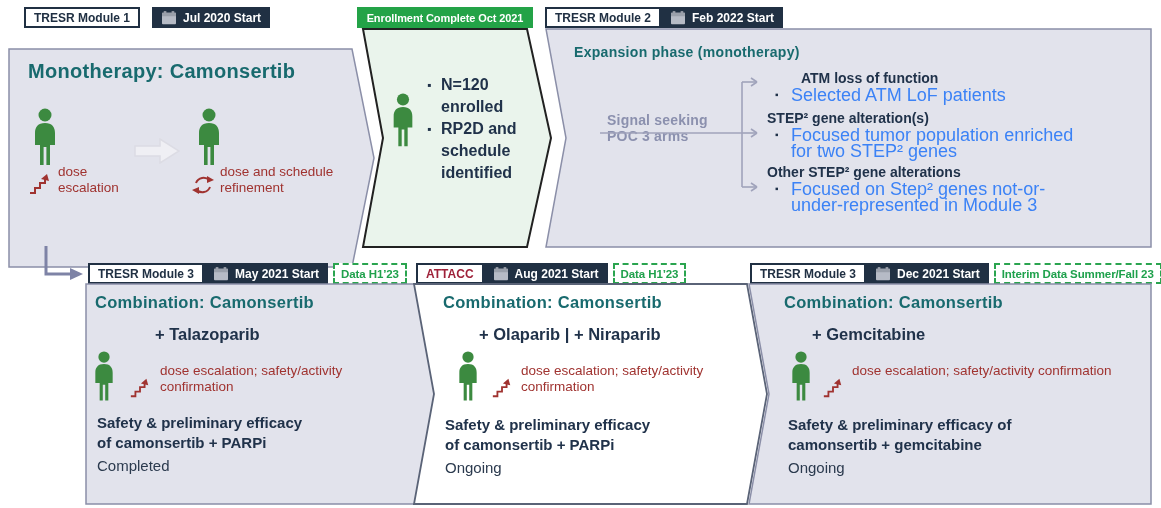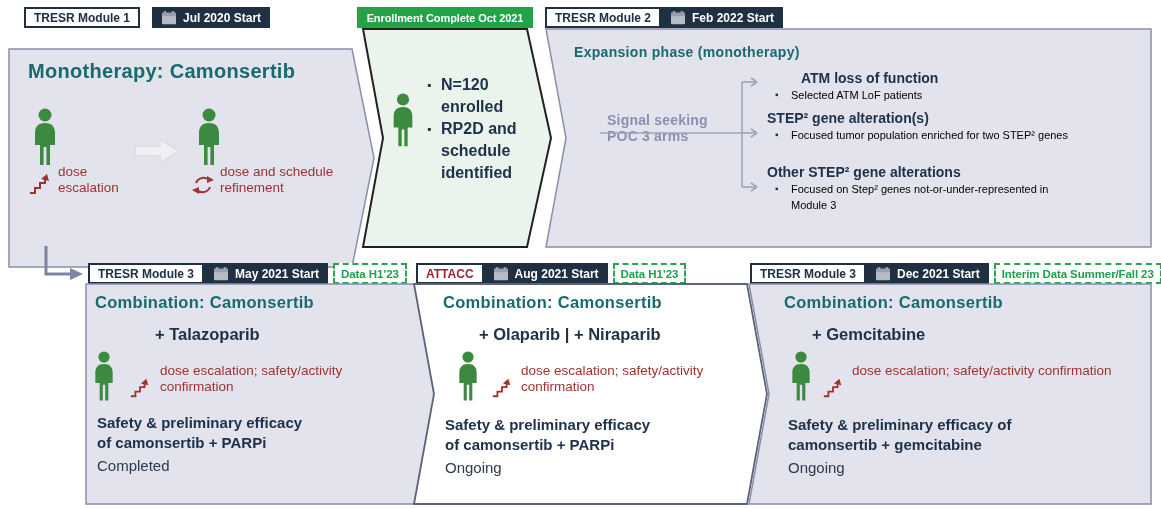--- a/index.html
+++ b/index.html
@@ -35,21 +35,21 @@
   }
   .title-teal{position:absolute;color:#186a6e;font-weight:bold;white-space:nowrap;letter-spacing:0.3px;}
   .red-label{position:absolute;color:#a03330;font-size:13.5px;line-height:1.2;}
   .drug{position:absolute;color:#20324a;font-weight:bold;font-size:16.5px;white-space:nowrap;}
   .study{position:absolute;color:#20324a;font-weight:bold;font-size:15px;line-height:20px;white-space:nowrap;}
   .status{position:absolute;color:#2b3a4e;font-size:15px;white-space:nowrap;}
   .gc-bullets{position:absolute;color:#20324a;font-weight:bold;font-size:16px;line-height:22px;}
   .gc-item{position:relative;padding-left:14px;}
   .gc-item::before{content:"▪";position:absolute;left:0;top:0;font-size:12px;}
   .arm-title{position:absolute;color:#20324a;font-weight:bold;font-size:14px;white-space:nowrap;}
-  .arm-bullet{position:absolute;color:#000000;font-size:11px;line-height:16px;padding-left:24px;}
+  .arm-bullet{position:absolute;color:#3b82f6;font-size:18px;line-height:16px;padding-left:24px;}
   .arm-bullet::before{content:"▪";position:absolute;left:8px;top:0;font-size:10px;color:#20324a;}
   .signal{position:absolute;color:#8b90ae;font-weight:bold;font-size:14px;white-space:nowrap;letter-spacing:0.2px;}
   .icon{position:absolute;}
 </style>
 </head>
 <body>
 
 <div class="stage">
 
   <div class="tagrow" style="left:24px;top:7px;gap:12px;">

